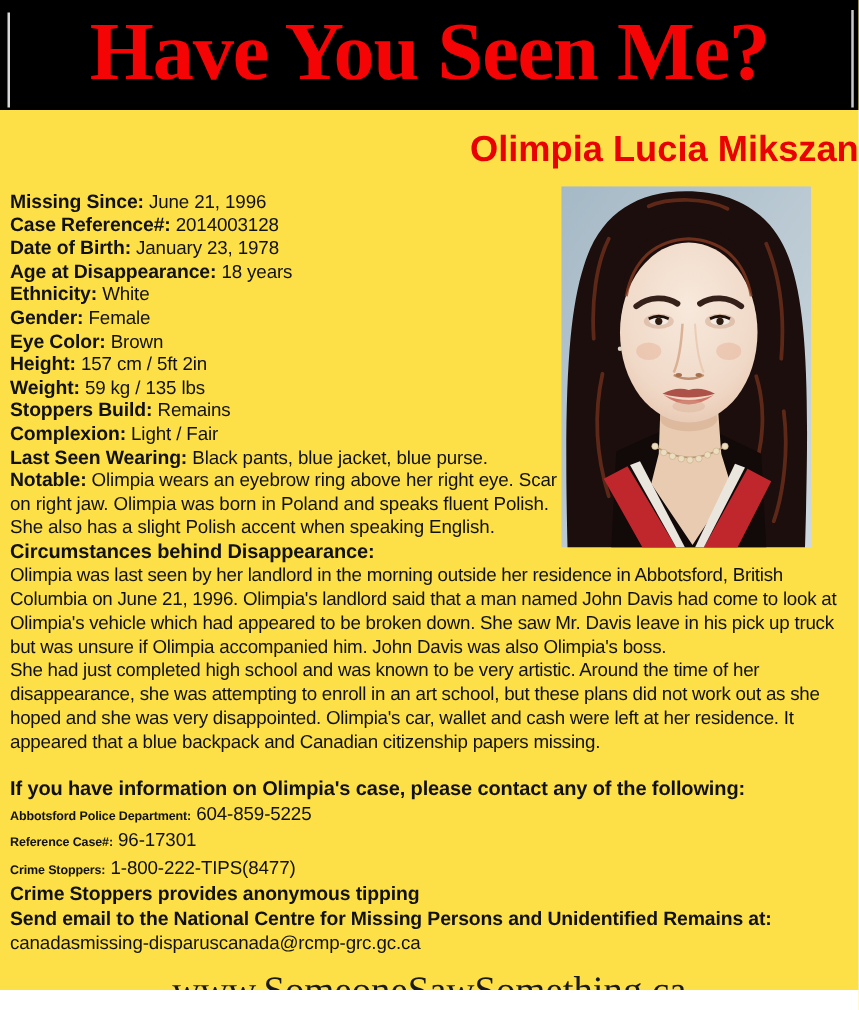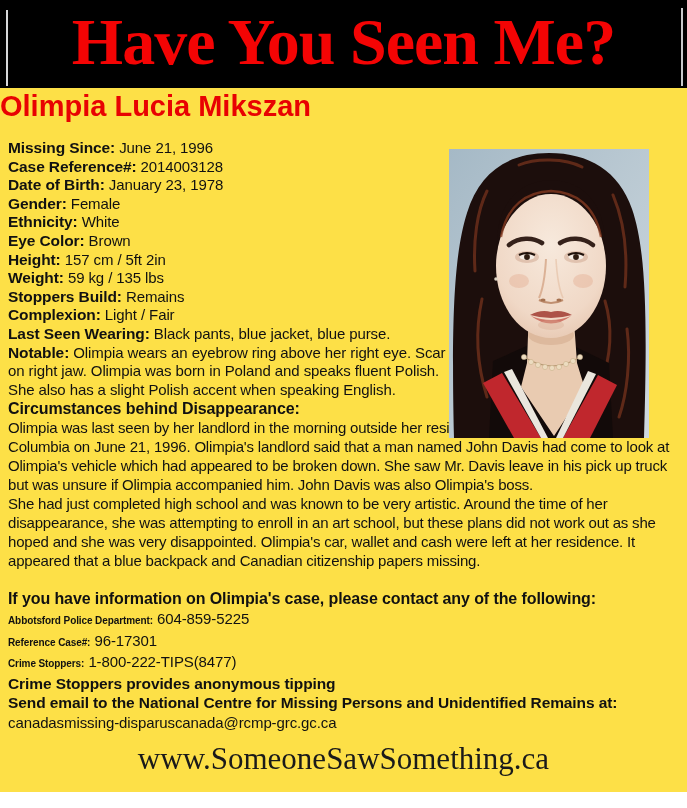--- a/index.html
+++ b/index.html
@@ -27,22 +27,22 @@
     color:#f40404;
     white-space:nowrap;
     letter-spacing:-1px;
     padding-bottom:4px;
   }
   .scan-line { position:absolute; width:2px; background:#d6d7d9; }
   .scan-line.left  { left:6px;  top:10px; bottom:2px; }
   .scan-line.right { right:4px; top:8px;  bottom:2px; background:#c8c9cb; }
   
   .person-name {
-    margin-top:2px;
-    text-align:left;
+    margin-top:16px;
+    text-align:right;
     font-weight:bold;
     font-size:29px;
     line-height:32px;
     color:#e80202;
   }
   
   .details {
     margin:17px 0 0 8px;
     width:441px;
     font-size:15px;
@@ -181,22 +181,23 @@
       <ellipse cx="102" cy="176" rx="13" ry="5" fill="#d7aa8e" opacity="0.35"></ellipse>
 
       <circle cx="47" cy="130" r="1.8" fill="#ddd4c4"></circle>
     </svg>
   </div>
 
   <div class="details">
     <div class="detail-row"><b>Missing Since:</b> <span>June 21, 1996</span></div>
     <div class="detail-row"><b>Case Reference#:</b> <span>2014003128</span></div>
     <div class="detail-row"><b>Date of Birth:</b> <span>January 23, 1978</span></div>
+    <div class="detail-row"><b>Age at Disappearance:</b> <span>18 years</span></div>
+    <div class="detail-row"><b>Ethnicity:</b> <span>White</span></div>
     <div class="detail-row"><b>Gender:</b> <span>Female</span></div>
-    <div class="detail-row"><b>Ethnicity:</b> <span>White</span></div>
     <div class="detail-row"><b>Eye Color:</b> <span>Brown</span></div>
     <div class="detail-row"><b>Height:</b> <span>157 cm / 5ft 2in</span></div>
     <div class="detail-row"><b>Weight:</b> <span>59 kg / 135 lbs</span></div>
     <div class="detail-row"><b>Stoppers Build:</b> <span>Remains</span></div>
     <div class="detail-row"><b>Complexion:</b> <span>Light / Fair</span></div>
     <div class="detail-row"><b>Last Seen Wearing:</b> <span>Black pants, blue jacket, blue purse.</span></div>
     <div class="detail-row"><b>Notable:</b> <span>Olimpia wears an eyebrow ring above her right eye. Scar on right jaw. Olimpia was born in Poland and speaks fluent Polish. She also has a slight Polish accent when speaking English.</span></div>
   </div>
 
   <div class="circumstances">

